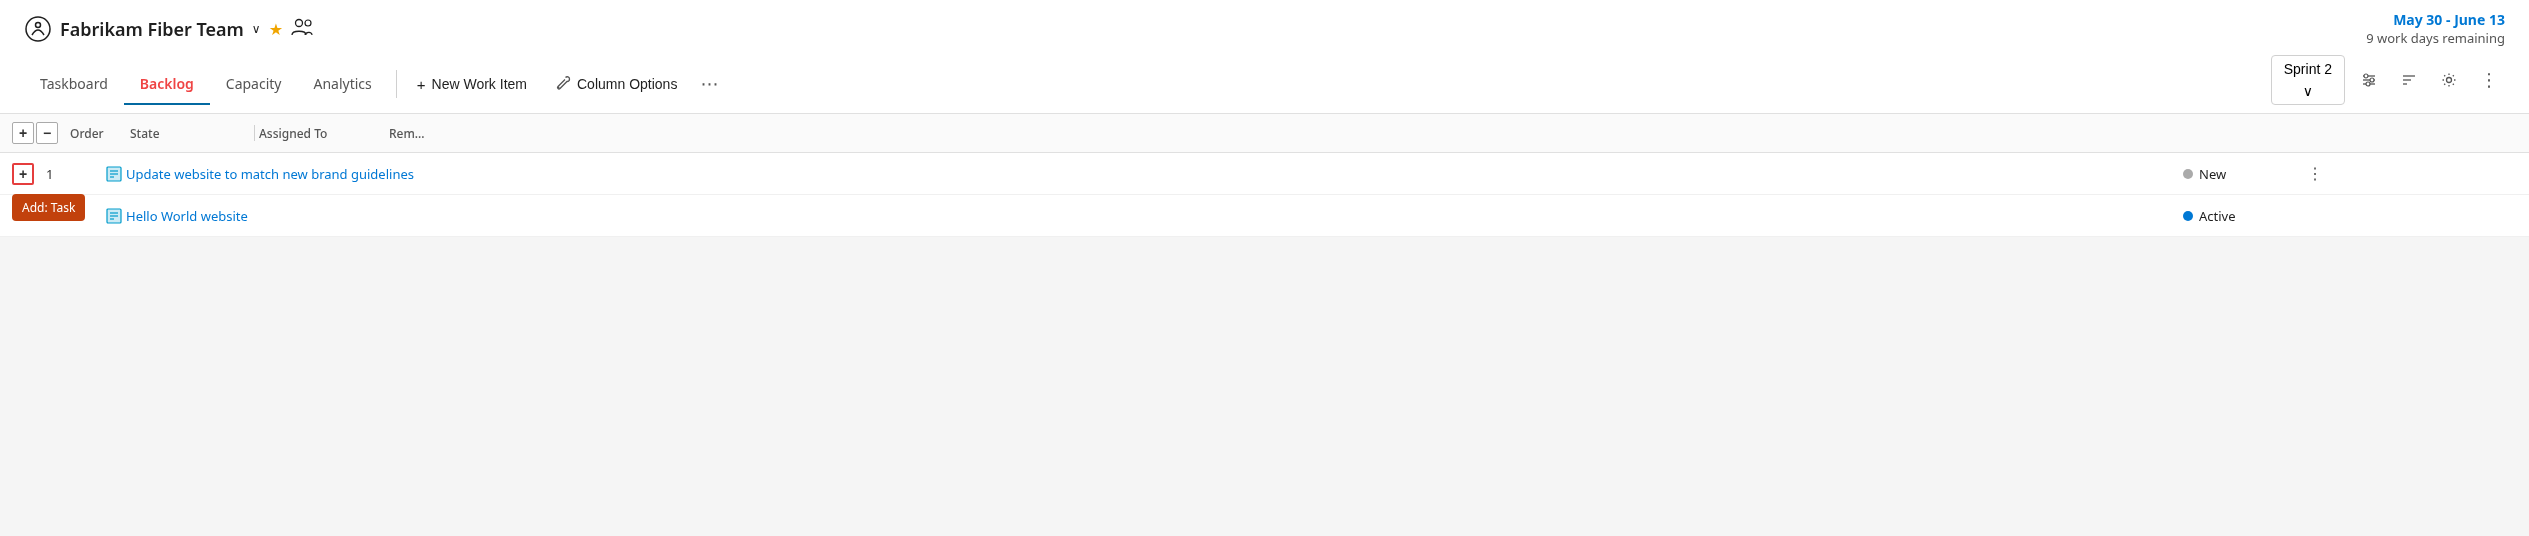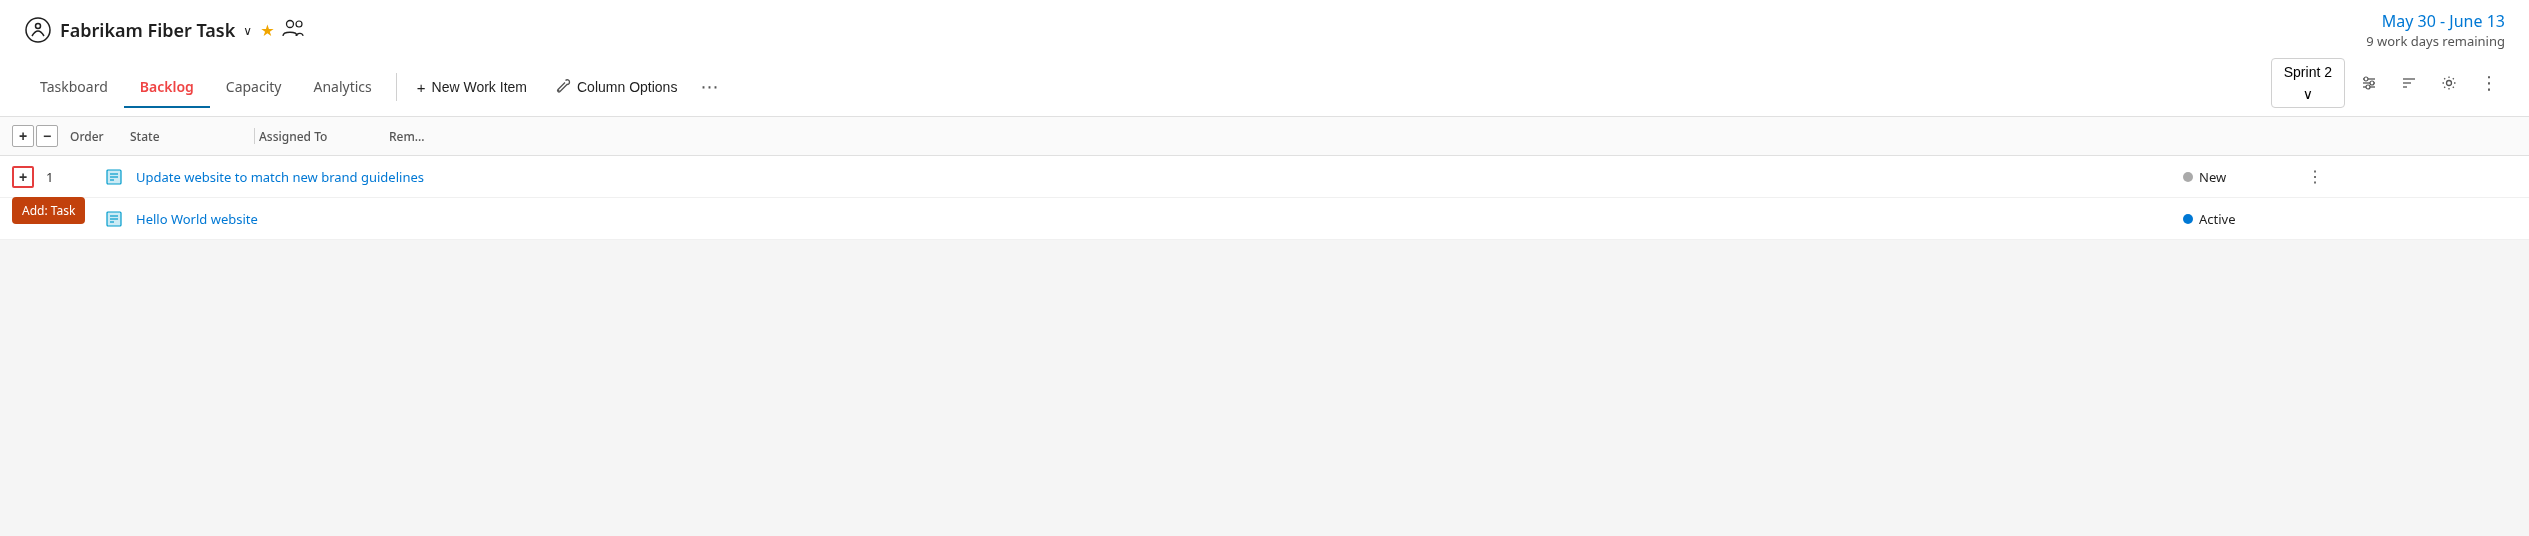--- a/index.html
+++ b/index.html
@@ -57,22 +57,22 @@
       color: #1f1f1f;
       cursor: pointer;
     }
 
     .sprint-info {
       text-align: right;
     }
 
     .sprint-dates {
       color: #0078d4;
-      font-size: 16px;
-      font-weight: 400;
+      font-size: 14px;
+      font-weight: 700;
     }
 
     .sprint-days {
       color: #555;
       font-size: 13px;
     }
 
     .nav-toolbar {
       display: flex;
       align-items: center;
@@ -291,21 +291,21 @@
     .row-order {
       width: 60px;
       font-size: 13px;
       color: #333;
     }
 
     .row-title {
       flex: 1;
       display: flex;
       align-items: center;
-      gap: 14px;
+      gap: 4px;
       font-size: 13px;
       color: #0078d4;
       cursor: pointer;
     }
 
     .work-item-icon {
       width: 16px;
       height: 16px;
       flex-shrink: 0;
     }
@@ -382,21 +382,21 @@
 <div class="top-bar">
 
   <div class="team-header">
     <div class="team-left">
 
       <svg class="team-icon" viewBox="0 0 28 28" fill="none" xmlns="http://www.w3.org/2000/svg">
         <circle cx="14" cy="14" r="12" stroke="#1f1f1f" stroke-width="1.5" fill="none"></circle>
         <path d="M8 20 Q14 10 20 20" stroke="#1f1f1f" stroke-width="1.5" fill="none"></path>
         <circle cx="14" cy="10" r="2.5" stroke="#1f1f1f" stroke-width="1.5" fill="none"></circle>
       </svg>
-      <span class="team-name">Fabrikam Fiber Task</span>
+      <span class="team-name">Fabrikam Fiber Team</span>
       <span class="chevron-icon">∨</span>
       <span class="star-icon">★</span>
       <span class="people-icon">
         
         <svg width="22" height="18" viewBox="0 0 22 18" fill="none" xmlns="http://www.w3.org/2000/svg">
           <circle cx="8" cy="5" r="3.5" stroke="#1f1f1f" stroke-width="1.3"></circle>
           <path d="M1 17 C1 12 15 12 15 17" stroke="#1f1f1f" stroke-width="1.3" fill="none"></path>
           <circle cx="17" cy="5" r="3" stroke="#1f1f1f" stroke-width="1.2"></circle>
           <path d="M14 17 C14.5 14 21 13 21 17" stroke="#1f1f1f" stroke-width="1.2" fill="none"></path>
         </svg>

